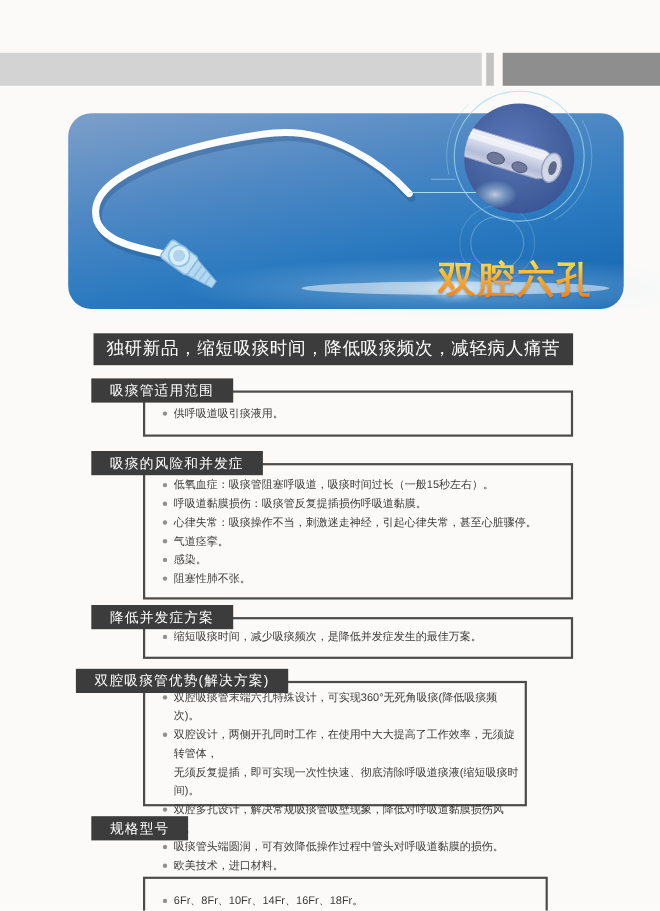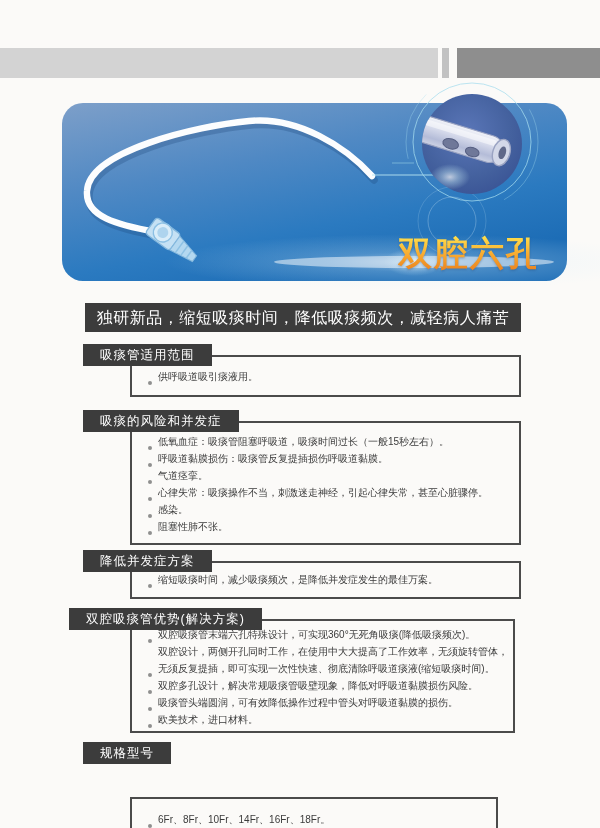--- a/index.html
+++ b/index.html
@@ -38,21 +38,21 @@
   .sec-box {
     position:absolute; box-sizing:border-box;
     border:2px solid #4b4b4b; background:transparent;
   }
   .sec-tab {
     position:absolute; height:22px; line-height:22px; padding:0 17px;
     background:#3c3c3c; color:#ffffff; font-size:12.5px; letter-spacing:1px;
     white-space:nowrap; z-index:2;
   }
   .bullets { margin:0; padding:0; list-style:none; }
-  .bullet { display:flex; align-items:flex-end; line-height:17px; font-size:10px; color:#3b3b3b; }
+  .bullet { display:flex; align-items:flex-start; line-height:17px; font-size:10px; color:#3b3b3b; }
   .dot {
     flex:0 0 4px; width:4px; height:4px; border-radius:50%;
     background:#8f8f8f; margin:6px 6px 0 0;
   }
   .bullet span.txt { white-space:pre-line; }
 </style>
 </head>
 <body>
 
 <div class="page">
@@ -164,49 +164,49 @@
       <li class="bullet">
         <span class="dot"></span>
         <span class="txt">低氧血症：吸痰管阻塞呼吸道，吸痰时间过长（一般15秒左右）。</span>
       </li>
       <li class="bullet">
         <span class="dot"></span>
         <span class="txt">呼吸道黏膜损伤：吸痰管反复提插损伤呼吸道黏膜。</span>
       </li>
       <li class="bullet">
         <span class="dot"></span>
+        <span class="txt">心律失常：吸痰操作不当，刺激迷走神经，引起心律失常，甚至心脏骤停。</span>
+      </li>
+      <li class="bullet">
+        <span class="dot"></span>
         <span class="txt">气道痉挛。</span>
       </li>
       <li class="bullet">
         <span class="dot"></span>
-        <span class="txt">心律失常：吸痰操作不当，刺激迷走神经，引起心律失常，甚至心脏骤停。</span>
-      </li>
-      <li class="bullet">
-        <span class="dot"></span>
         <span class="txt">感染。</span>
       </li>
       <li class="bullet">
         <span class="dot"></span>
         <span class="txt">阻塞性肺不张。</span>
       </li>
     </ul>
   </div>
   <div class="sec-tab" style="left:83px;top:410px;">吸痰的风险和并发症</div>
 
   <div class="sec-box" style="left:130px;top:561px;width:391px;height:38px;padding:8px 4px 0 16px;">
     <ul class="bullets">
       <li class="bullet">
         <span class="dot"></span>
         <span class="txt">缩短吸痰时间，减少吸痰频次，是降低并发症发生的最佳万案。</span>
       </li>
     </ul>
   </div>
   <div class="sec-tab" style="left:83px;top:550px;">降低并发症方案</div>
 
-  <div class="sec-box" style="left:130px;top:619px;width:385px;height:114px;padding:5px 4px 0 16px;">
+  <div class="sec-box" style="left:130px;top:619px;width:349px;height:114px;padding:5px 4px 0 16px;">
     <ul class="bullets">
       <li class="bullet">
         <span class="dot"></span>
         <span class="txt">双腔吸痰管末端六孔特殊设计，可实现360°无死角吸痰(降低吸痰频次)。</span>
       </li>
       <li class="bullet">
         <span class="dot"></span>
         <span class="txt">双腔设计，两侧开孔同时工作，在使用中大大提高了工作效率，无须旋转管体，
 无须反复提插，即可实现一次性快速、彻底清除呼吸道痰液(缩短吸痰时间)。</span>
       </li>

